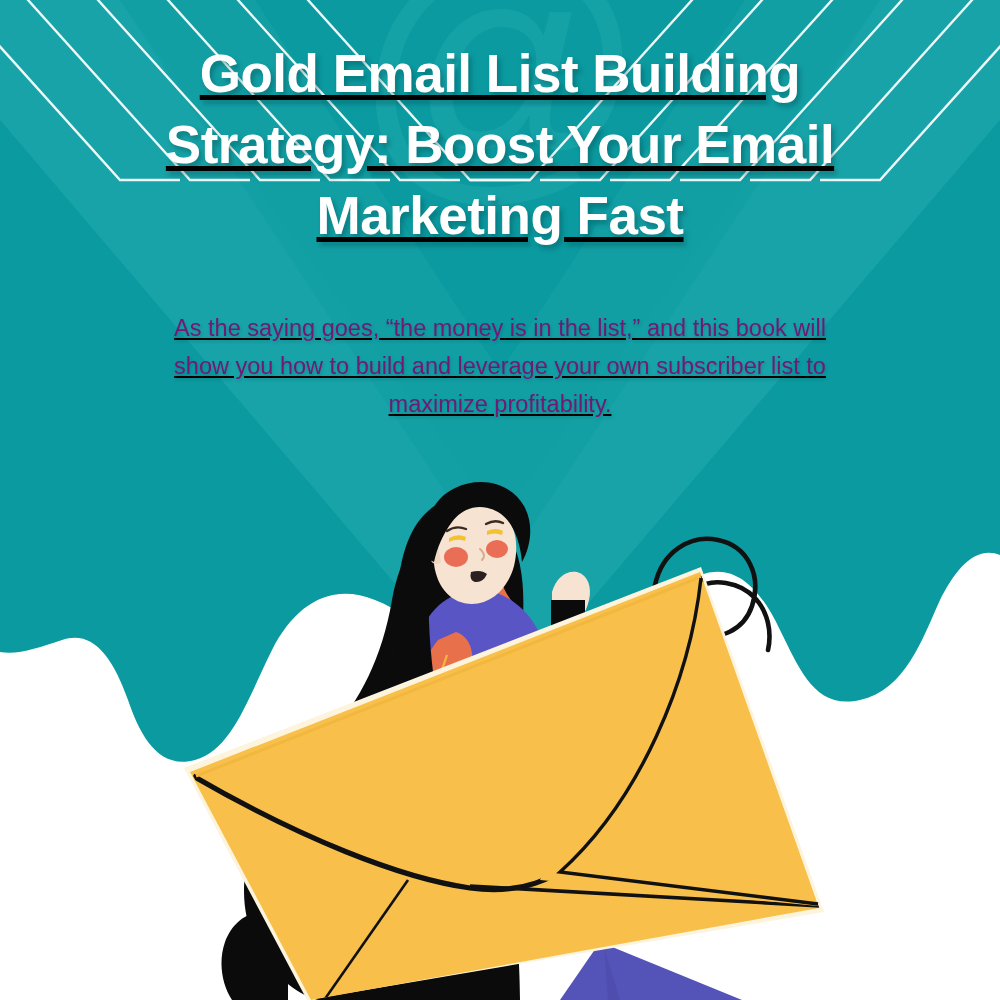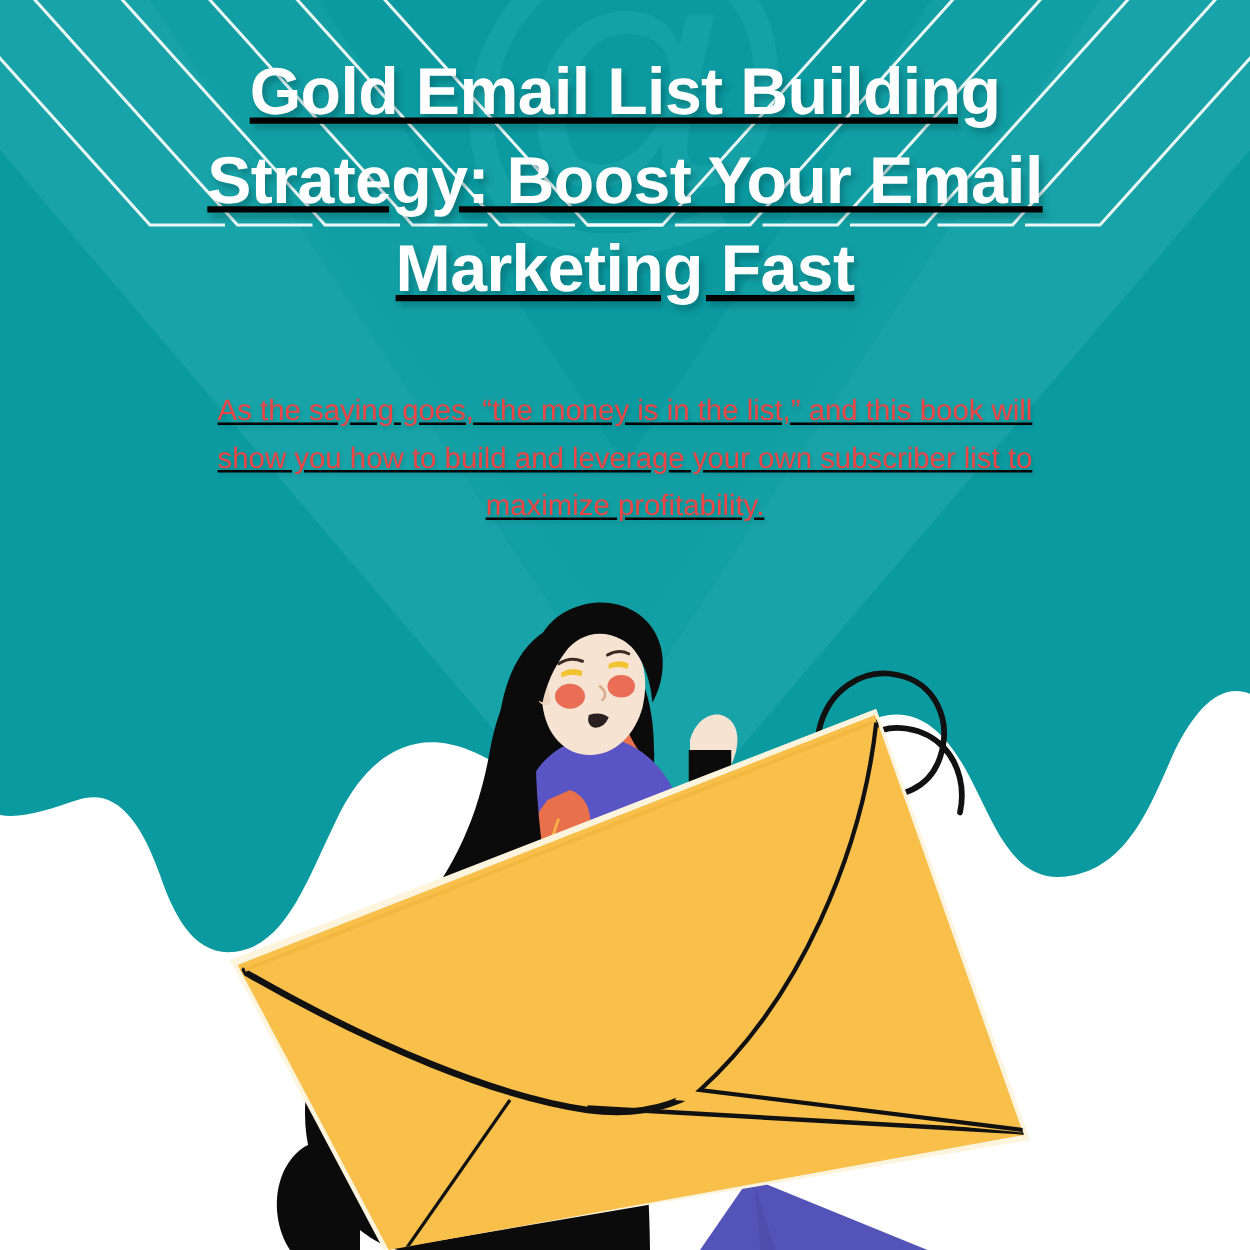--- a/index.html
+++ b/index.html
@@ -41,21 +41,21 @@
     text-shadow:3px 4px 5px rgba(0,60,62,0.35);
     white-space:pre-line;
   }
   #subtitle {
     margin-top:58px;
     padding:0 170px;
     font-family:"Liberation Sans", sans-serif;
     font-size:23.5px;
     font-weight:normal;
     line-height:1.62;
-    color:#ef4444;
+    color:#701a75;
     text-shadow:1px 2px 3px rgba(0,60,62,0.20);
   }
 </style>
 </head>
 <body>
 
 <div id="poster">
 
   <svg class="layer" viewBox="0 0 1000 1000" xmlns="http://www.w3.org/2000/svg">
     <defs>

